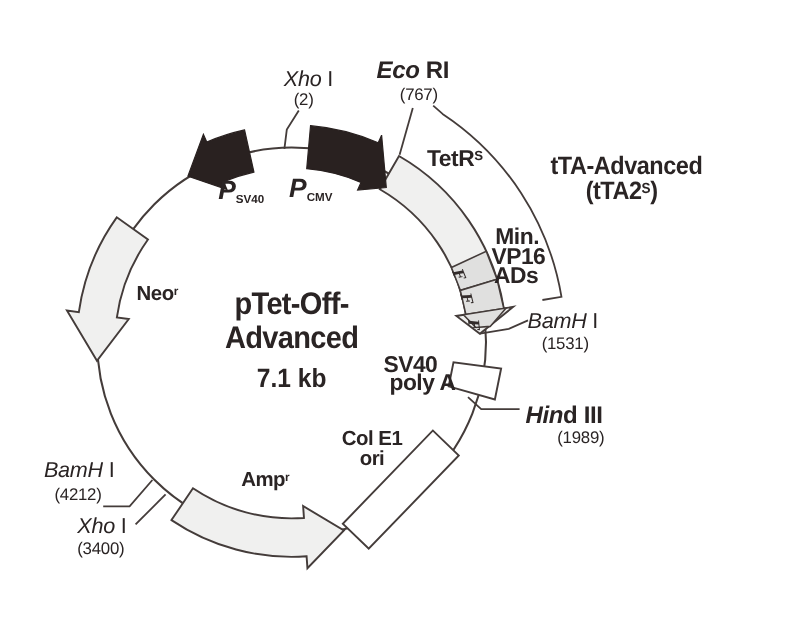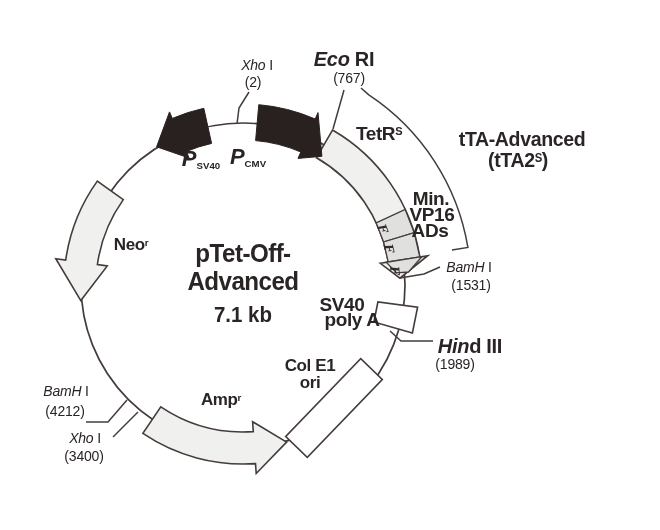--- a/index.html
+++ b/index.html
@@ -8,21 +8,21 @@
   .stage svg{position:absolute;left:0;top:0;}
   .lbl{position:absolute;transform:translate(-50%,-50%);white-space:pre;line-height:1.08;
        color:#2a2424;text-align:center;}
   .sx{transform:translate(-50%,-50%) scaleX(.93);}
   .b{font-weight:700;}
   .it{font-style:italic;}
   .cond{letter-spacing:-0.4px;}
   .s14{font-size:14px;letter-spacing:-0.2px;}
   .s15{font-size:19px;}
   .s17{font-size:17px;}
-  .s18{font-size:14px;letter-spacing:-0.2px;}
+  .s18{font-size:18px;letter-spacing:-0.2px;}
   .s20{font-size:20px;letter-spacing:-0.3px;}
   .s21{font-size:21px;}
   .s22{font-size:22px;}
   .s26{font-size:26px;letter-spacing:-0.6px;}
   .lbl sup{font-size:58%;position:relative;top:-0.45em;vertical-align:baseline;line-height:0;}
   .lbl sub{font-size:44%;position:relative;top:0.32em;vertical-align:baseline;line-height:0;letter-spacing:0;}
 </style>
 </head>
 <body>
 
@@ -77,35 +77,35 @@
   <div class="lbl s15 b cond" style="left:432px;top:215px">VP16</div>
   <div class="lbl s15 b cond" style="left:430px;top:231px">ADs</div>
 
   <div class="lbl s18" style="left:469px;top:268px"><span class="it">BamH</span><span> I</span></div>
   <div class="lbl s14" style="left:471px;top:286px">(1531)</div>
 
   <div class="lbl s15 b cond" style="left:342px;top:305px">SV40</div>
   <div class="lbl s15 b cond" style="left:352px;top:320px">poly A</div>
 
   <div class="lbl s20 b" style="left:470px;top:347px"><span class="it">Hin</span><span>d III</span></div>
-  <div class="lbl s14" style="left:455px;top:365px">(1989)</div>
+  <div class="lbl s14" style="left:484px;top:365px">(1989)</div>
 
   <div class="lbl s17 b cond" style="left:310px;top:366px">Col E1</div>
   <div class="lbl s17 b cond" style="left:310px;top:383px">ori</div>
 
   <div class="lbl s17 b cond" style="left:221px;top:400px"><span>Amp</span><sup>r</sup></div>
 
   <div class="lbl s17 b cond" style="left:131px;top:245px"><span>Neo</span><sup>r</sup></div>
 
   <div class="lbl s18" style="left:66px;top:392px"><span class="it">BamH</span><span> I</span></div>
   <div class="lbl s14" style="left:65px;top:412px">(4212)</div>
 
   <div class="lbl s18" style="left:85px;top:439px"><span class="it">Xho</span><span> I</span></div>
   <div class="lbl s14" style="left:84px;top:457px">(3400)</div>
 
   <div class="lbl s22 b it" style="left:201px;top:159px"><span>P</span><sub style="font-style:normal">SV40</sub></div>
-  <div class="lbl s22 b it" style="left:248px;top:157px"><span>P</span><sub style="font-style:normal">CMV</sub></div>
+  <div class="lbl s22 b it" style="left:259px;top:157px"><span>P</span><sub style="font-style:normal">CMV</sub></div>
 
   <div class="lbl s26 b sx" style="left:243px;top:253px">pTet-Off-</div>
   <div class="lbl s26 b sx" style="left:243px;top:281px">Advanced</div>
   <div class="lbl s22 b sx" style="left:243px;top:315px">7.1 kb</div>
 
 </div>
 
 </body></html>

